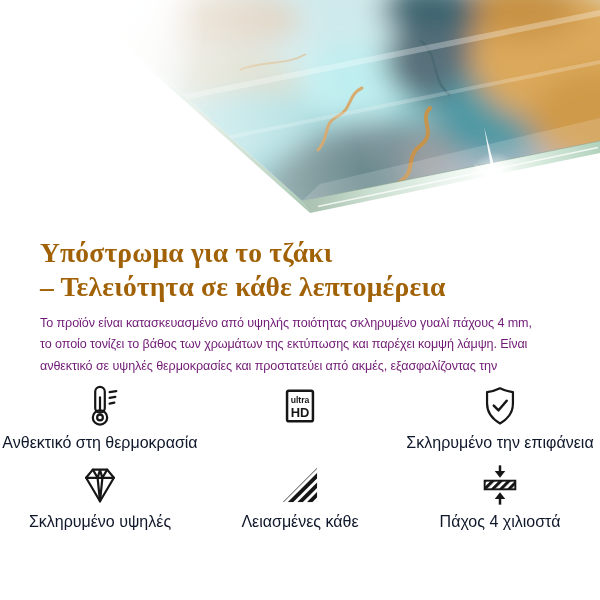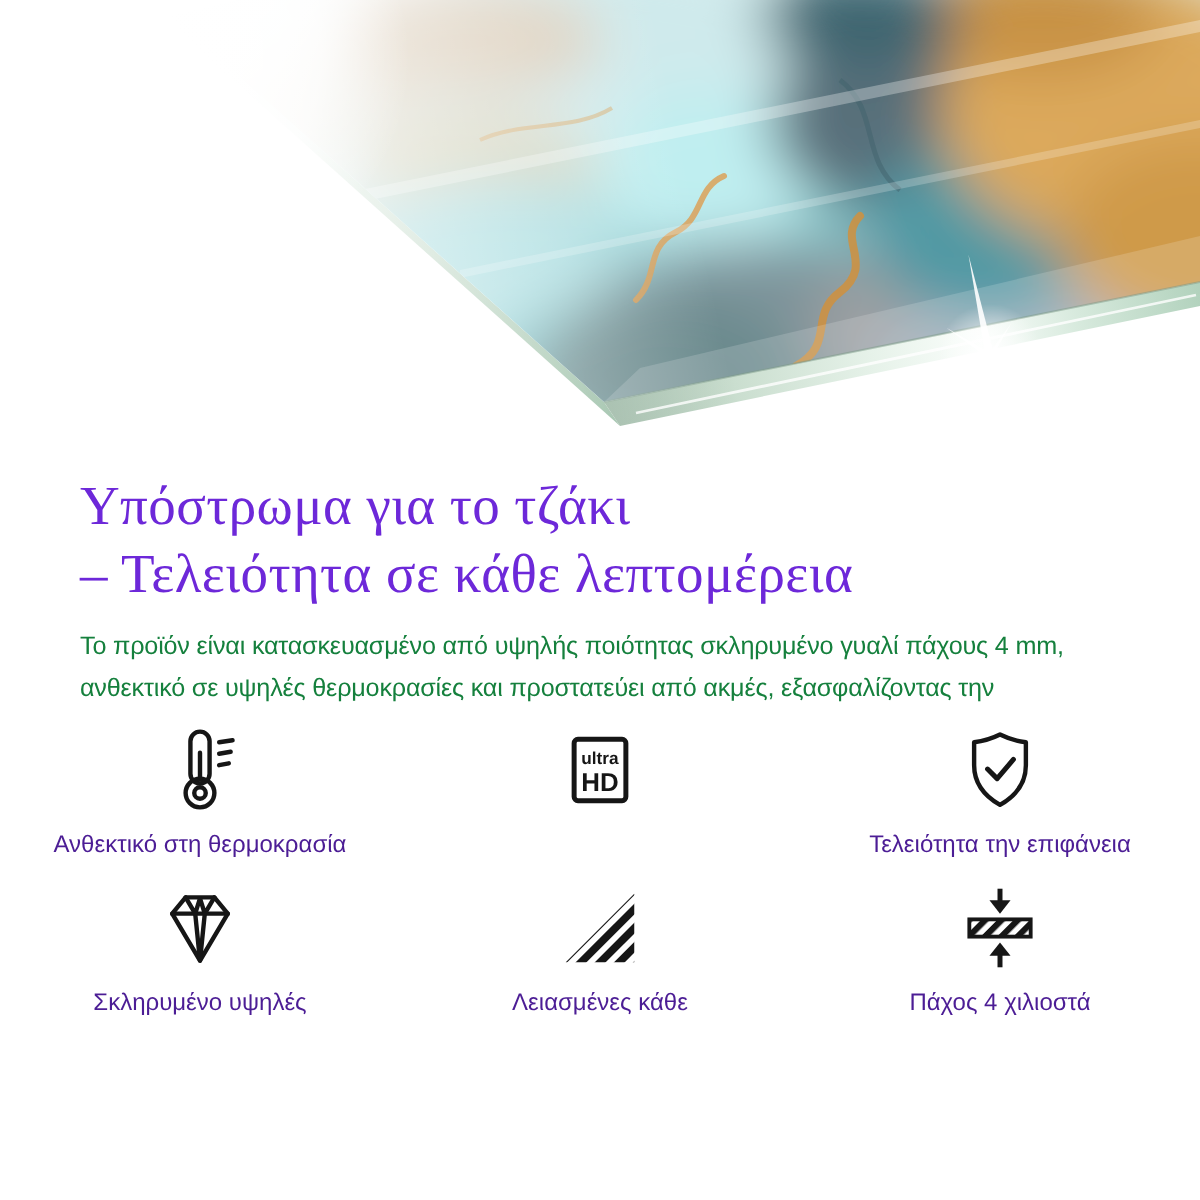--- a/index.html
+++ b/index.html
@@ -1,30 +1,30 @@
 <!DOCTYPE html>
 <html><head>
 <meta charset="utf-8">
 <style>
   html,body{margin:0;padding:0;background:#fff;width:600px;height:600px;overflow:hidden;
             font-family:"Liberation Sans",sans-serif;}
   .page{width:600px;height:600px;background:#fff;position:relative;}
   .hero{width:600px;height:232px;position:relative;}
   .hero svg{display:block;}
-  h1{margin:4px 40px 0 40px;font-family:"Liberation Serif",serif;font-weight:400;
-     font-size:27.5px;line-height:34px;color:#6d28d9;letter-spacing:.2px;}
+  h1{margin:4px 40px 0 40px;font-family:"Liberation Serif",serif;font-weight:700;
+     font-size:27.5px;line-height:34px;color:#a16207;letter-spacing:.2px;}
   h1 span{display:block;}
-  .para{margin:9px 40px 0 40px;color:#15803d;font-size:12.6px;line-height:21.3px;
+  .para{margin:9px 40px 0 40px;color:#701a75;font-size:12.6px;line-height:21.3px;
         letter-spacing:-.1px;}
   .para div{white-space:nowrap;}
   .features{display:grid;grid-template-columns:repeat(3,1fr);row-gap:12px;margin-top:6px;}
   .feature{display:flex;flex-direction:column;align-items:center;}
   .ficon{height:46px;display:flex;align-items:center;justify-content:center;}
   .ficon svg{width:46px;height:46px;}
-  .flabel{margin-top:7px;font-size:12px;line-height:14px;color:#4c1d95;text-align:center;}
+  .flabel{margin-top:7px;font-size:16px;line-height:14px;color:#0f172a;text-align:center;}
   .lineicon{fill:none;stroke:#161616;stroke-width:2.3;stroke-linecap:round;stroke-linejoin:round;}
 </style>
 </head>
 <body>
 
 <div class="page">
 
   <div class="hero">
     <svg width="600" height="232" viewBox="0 0 600 232">
       <defs>
@@ -124,20 +124,21 @@
     </svg>
   </div>
 
   <h1>
     <span>Υπόστρωμα για το τζάκι</span>
     <span>– Τελειότητα σε κάθε λεπτομέρεια</span>
   </h1>
 
   <div class="para">
     <div>Το προϊόν είναι κατασκευασμένο από υψηλής ποιότητας σκληρυμένο γυαλί πάχους 4 mm,</div>
+    <div>το οποίο τονίζει το βάθος των χρωμάτων της εκτύπωσης και παρέχει κομψή λάμψη. Είναι</div>
     <div>ανθεκτικό σε υψηλές θερμοκρασίες και προστατεύει από ακμές, εξασφαλίζοντας την</div>
   </div>
 
   <div class="features">
 
     <div class="feature">
       <div class="ficon">
         <svg viewBox="0 0 48 48">
             <g class="lineicon">
           <rect x="19" y="4" width="10" height="27" rx="5"></rect>
@@ -165,21 +166,21 @@
 
     <div class="feature">
       <div class="ficon">
         <svg viewBox="0 0 48 48">
             <g class="lineicon">
           <path d="M24 5.5 C28 7.5 33 9 37.5 9.5 L37.5 21.5 C37.5 31.5 31 38.2 24 42.2 C17 38.2 10.5 31.5 10.5 21.5 L10.5 9.5 C15 9 20 7.5 24 5.5 Z"></path>
           <path d="M17.5 23.5 L22.5 28.5 L31 18.5" stroke-width="2.6"></path>
         </g>
           </svg>
       </div>
-      <div class="flabel">Τελειότητα την επιφάνεια</div>
+      <div class="flabel">Σκληρυμένο την επιφάνεια</div>
     </div>
 
     <div class="feature">
       <div class="ficon">
         <svg viewBox="0 0 48 48">
             <g class="lineicon" stroke-width="2.1">
           <path d="M16.5 8 L31.5 8 L38.5 16.5 L24 41 L9.5 16.5 Z"></path>
           <line x1="9.5" y1="16.5" x2="38.5" y2="16.5"></line>
           <path d="M16.5 8 L21.5 16.5 L24 8.5 L26.5 16.5 L31.5 8"></path>
           <path d="M21.5 16.5 L24 41 M26.5 16.5 L24 41"></path>

